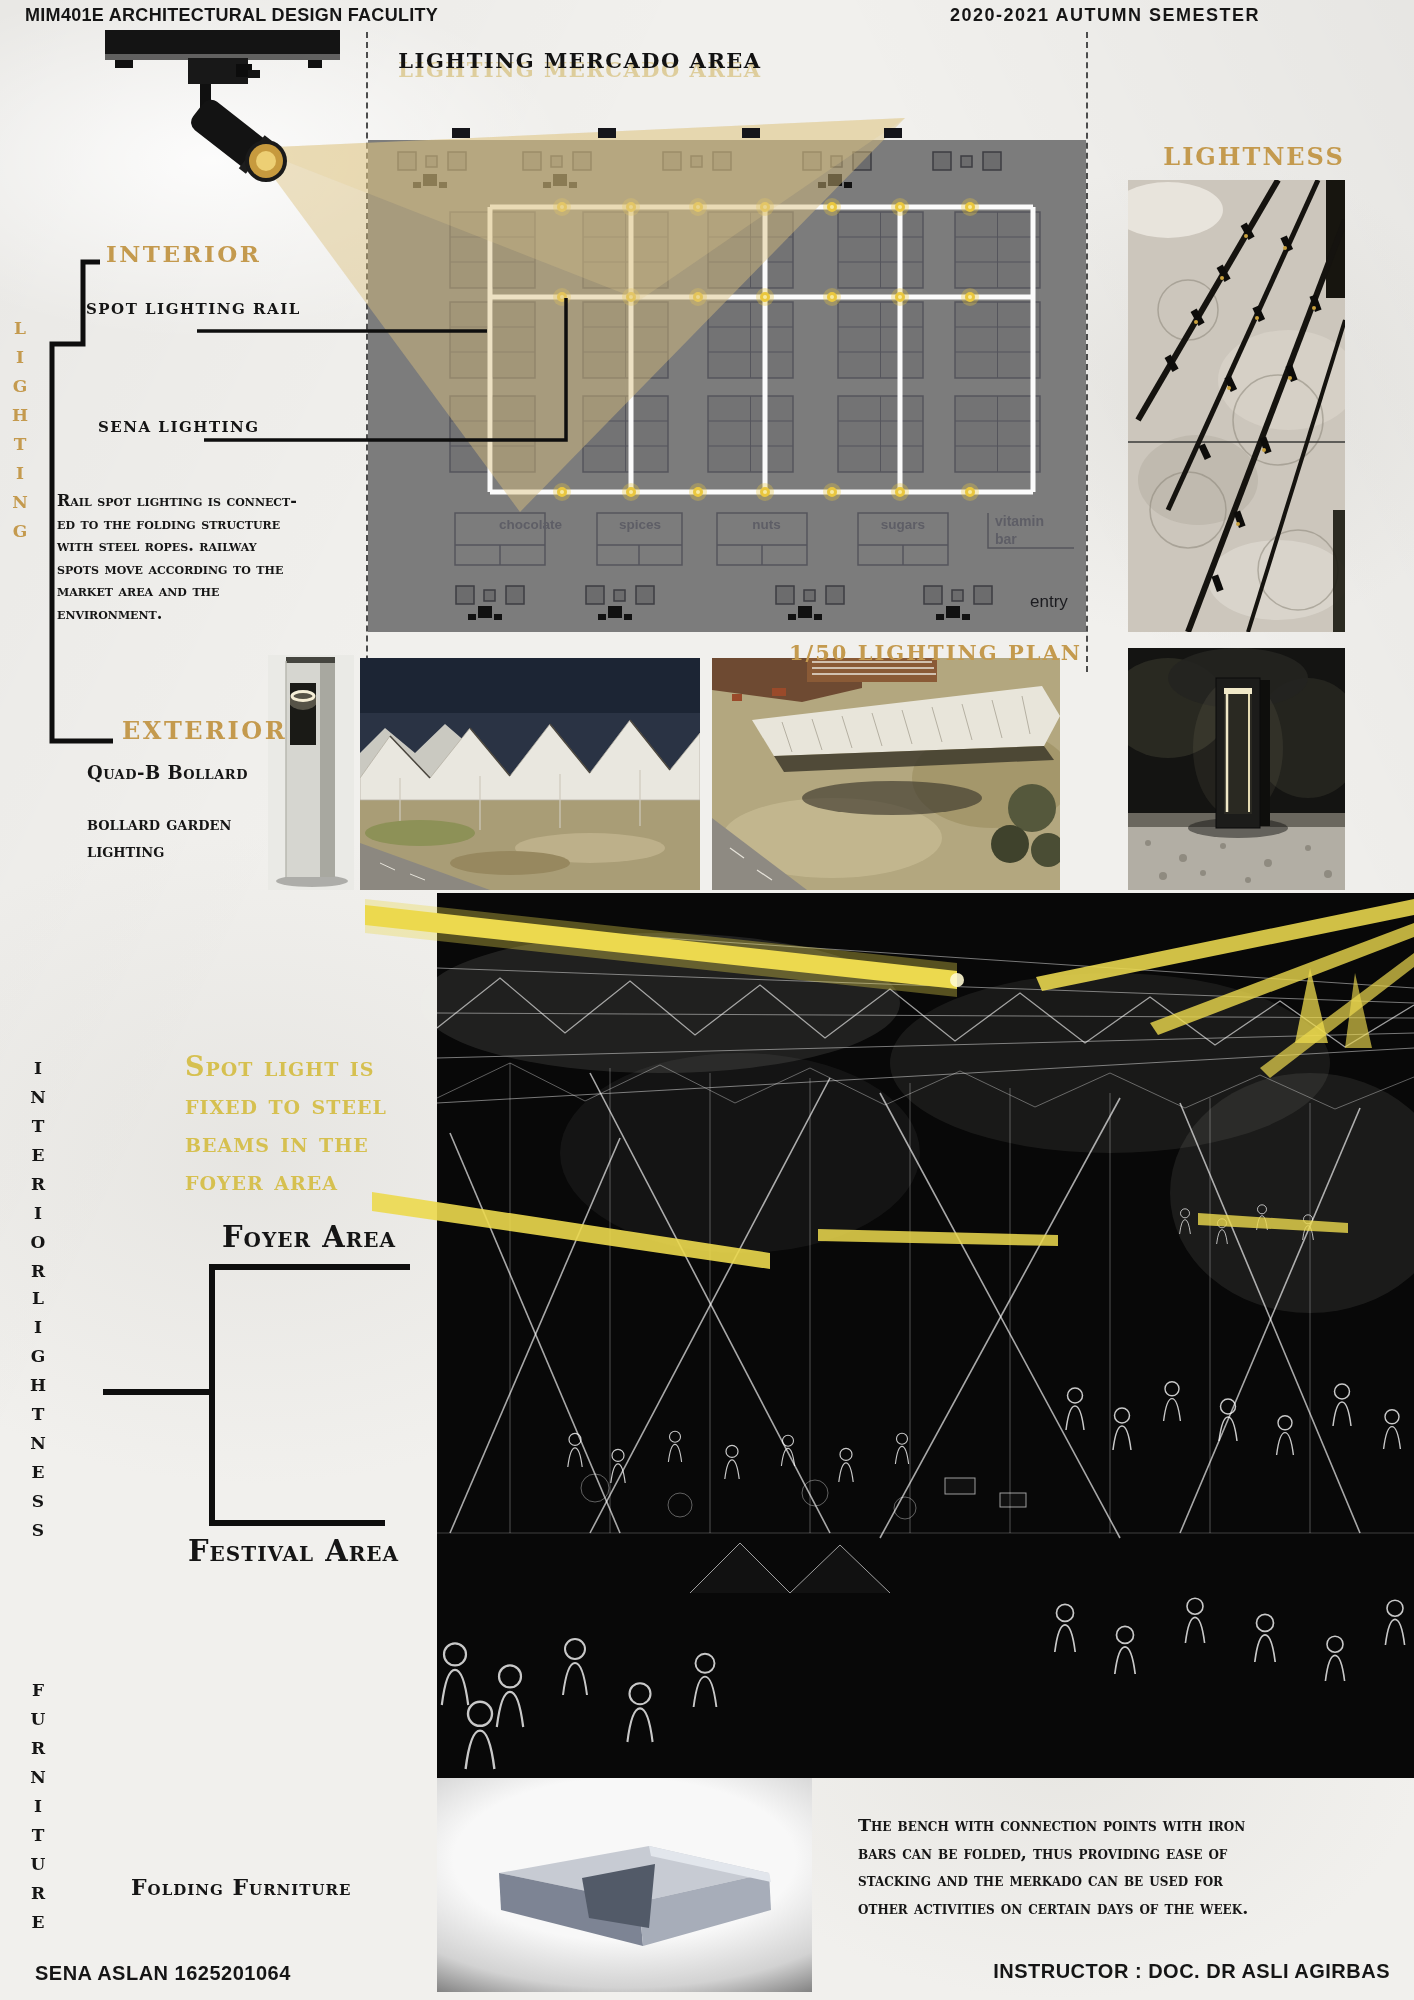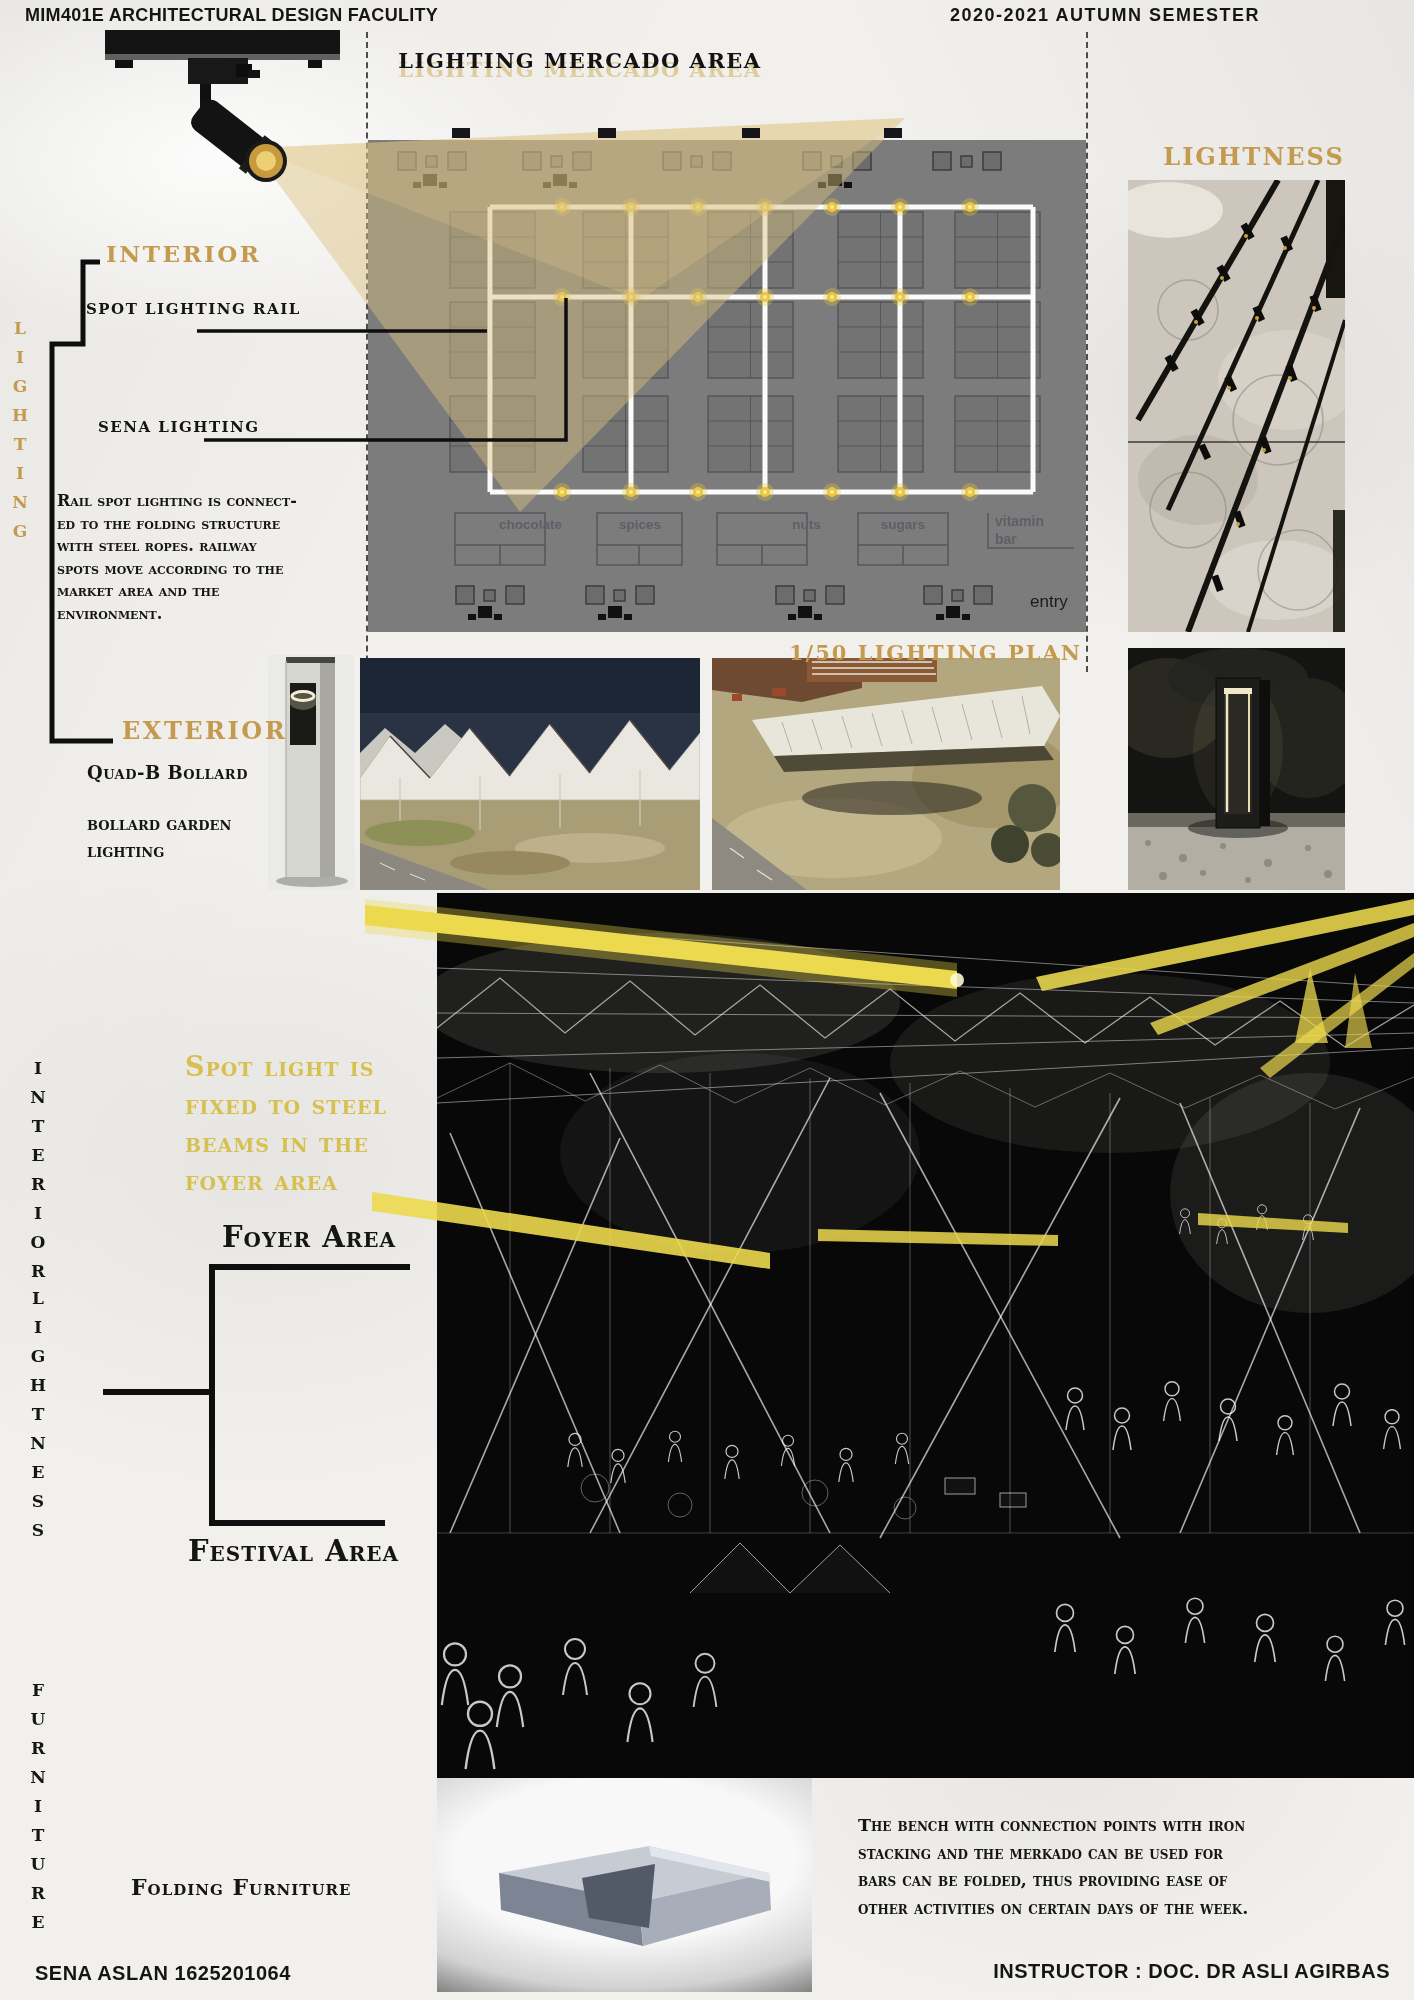--- a/index.html
+++ b/index.html
@@ -199,21 +199,21 @@
         <use href="#iconrow" x="556" y="446"></use>
       <use href="#tbl" x="100" y="466"></use>
         <use href="#tbl" x="230" y="466"></use>
         <use href="#tbl" x="420" y="466"></use>
         <use href="#tbl" x="568" y="466"></use>
     </svg>
   </div>
 
   <div class="abs sans" style="left:455px;top:517px;width:90px;text-align:center;font-size:13.5px;font-weight:700;color:#5e5e66;z-index:20;padding-left:44px;">chocolate</div>
   <div class="abs sans" style="left:598px;top:517px;width:84px;text-align:center;font-size:13.5px;font-weight:700;color:#5e5e66;z-index:20;">spices</div>
-  <div class="abs sans" style="left:718px;top:517px;width:97px;text-align:center;font-size:13.5px;font-weight:700;color:#5e5e66;z-index:20;margin-left:40px;">nuts</div>
+  <div class="abs sans" style="left:718px;top:517px;width:97px;text-align:center;font-size:13.5px;font-weight:700;color:#5e5e66;z-index:20;">nuts</div>
   <div class="abs sans" style="left:858px;top:517px;width:90px;text-align:center;font-size:13.5px;font-weight:700;color:#5e5e66;z-index:20;">sugars</div>
   <div class="abs sans" style="left:995px;top:512px;width:72px;font-size:14px;font-weight:700;line-height:18px;color:#5e5e66;z-index:20;">vitamin bar</div>
   <div class="abs sans" style="left:1030px;top:592px;font-size:17px;color:#1b1b1f;z-index:20;">entry</div>
 
   <div class="abs serifb gold" style="left:700px;width:382px;top:640px;font-size:21px;letter-spacing:2px;text-align:right;z-index:40;">1/50 LIGHTING PLAN</div>
 
   <div class="abs serifb gold" style="left:1154px;width:200px;top:142px;font-size:24px;letter-spacing:2px;text-align:center;z-index:40;">LIGHTNESS</div>
 
   <div class="abs photo" style="left:1128px;top:180px;width:217px;height:452px;z-index:10;">
     <svg width="217" height="452" viewBox="0 0 217 452">
@@ -518,22 +518,22 @@
         <polygon points="62,95 202,124 206,168 64,132" fill="#7d8494"></polygon>
         <polygon points="202,124 332,95 334,132 206,168" fill="#a7adb9"></polygon>
         <polygon points="145,100 218,86 212,150 152,140" fill="#525a68"></polygon>
         <polygon points="212,68 332,95 334,104 214,78" fill="#e2e6ec"></polygon>
       </g>
     </svg>
   </div>
 
   <div class="abs serifb ink sc" style="left:858px;top:1812px;width:535px;font-size:17.5px;line-height:27.5px;z-index:40;">
     <div>The bench with connection points with iron</div>
+    <div>bars can be folded, thus providing ease of</div>
     <div>stacking and the merkado can be used for</div>
-    <div>bars can be folded, thus providing ease of</div>
     <div>other activities on certain days of the week.</div>
   </div>
 
   <div class="abs sansb ink" style="left:35px;top:1962px;font-size:20px;letter-spacing:0.5px;z-index:40;">SENA ASLAN 1625201064</div>
   <div class="abs sansb ink" style="left:920px;width:470px;top:1960px;font-size:20px;letter-spacing:0.5px;text-align:right;z-index:40;">INSTRUCTOR : DOC. DR ASLI AGIRBAS</div>
 
   <svg class="abs" style="left:0;top:0;z-index:30;pointer-events:none;" width="1414" height="2000">
     <g stroke="#0e0e0e" fill="none">
       <path d="M100,262 L83,262 L83,344 L52,344 L52,741 L113,741" stroke-width="5"></path>
       <path d="M197,331 L487,331" stroke-width="3.5"></path>

